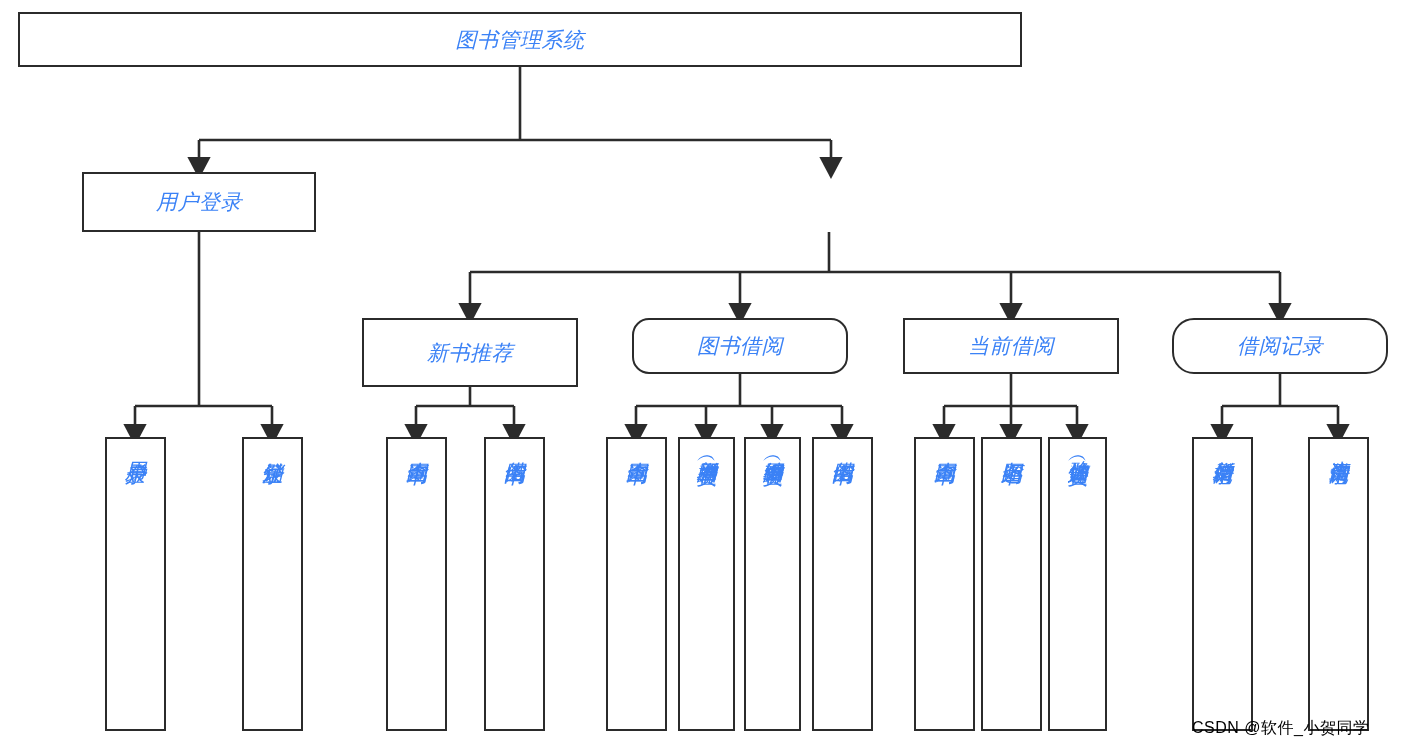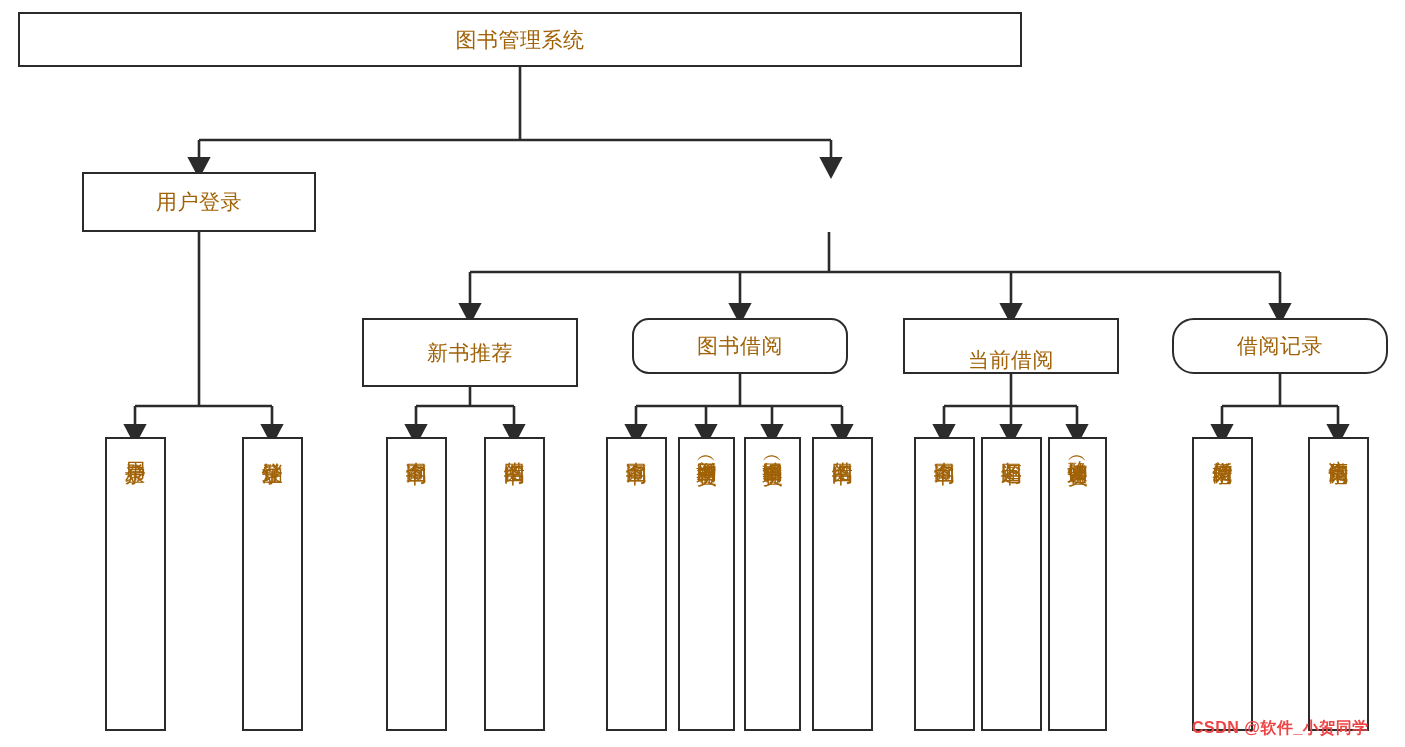--- a/index.html
+++ b/index.html
@@ -27,21 +27,22 @@
     pointer-events: none;
   }
   .node {
     position: absolute;
     box-sizing: border-box;
     background: #ffffff;
     border: 2px solid #2b2b2b;
     display: flex;
     align-items: center;
     justify-content: center;
-    color: #a16207;
+    color: #3b82f6;
+    font-style: italic;
   }
   .node.level-0 .node-label,
   .node.level-1 .node-label,
   .node.level-2 .node-label {
     font-size: 21px;
     line-height: 1.2;
     letter-spacing: 0.5px;
     white-space: nowrap;
   }
   .node.leaf {
@@ -56,25 +57,24 @@
     line-height: 1.32;
     letter-spacing: 1px;
     white-space: nowrap;
   }
   .node.leaf.tall-text .node-label {
     font-size: 20px;
     line-height: 1.25;
   }
   .watermark {
     position: absolute;
-    color: #ef4444;
+    color: #000000;
     font-size: 16px;
     white-space: nowrap;
     letter-spacing: 0.5px;
-    font-weight: bold;
   }
 </style>
 </head>
 <body>
 
 <div id="diagram-root">
 
   <svg id="edges-layer" viewBox="0 0 1405 747" width="1405" height="747" xmlns="http://www.w3.org/2000/svg">
     <defs>
       <marker id="arrowhead" markerWidth="9" markerHeight="9" refX="1.2" refY="4.5" orient="auto" markerUnits="strokeWidth">
@@ -144,21 +144,21 @@
   <div class="node level-1" style="left:82px; top:172px; width:234px; height:60px;">
     <span class="node-label">用户登录</span>
   </div>
 
   <div class="node level-2" style="left:362px; top:318px; width:216px; height:69px;">
     <span class="node-label">新书推荐</span>
   </div>
   <div class="node level-2" style="left:632px; top:318px; width:216px; height:56px;border-radius:17px;">
     <span class="node-label">图书借阅</span>
   </div>
-  <div class="node level-2" style="left:903px; top:318px; width:216px; height:56px;align-items:flex-end;">
+  <div class="node level-2" style="left:903px; top:318px; width:216px; height:56px;">
     <span class="node-label">当前借阅</span>
   </div>
   <div class="node level-2" style="left:1172px; top:318px; width:216px; height:56px;border-radius:22px;">
     <span class="node-label">借阅记录</span>
   </div>
 
   <div class="node leaf" style="left:105px; top:437px; width:61px; height:294px;">
     <span class="node-label">用户登录</span>
   </div>
   <div class="node leaf" style="left:242px; top:437px; width:61px; height:294px;">

